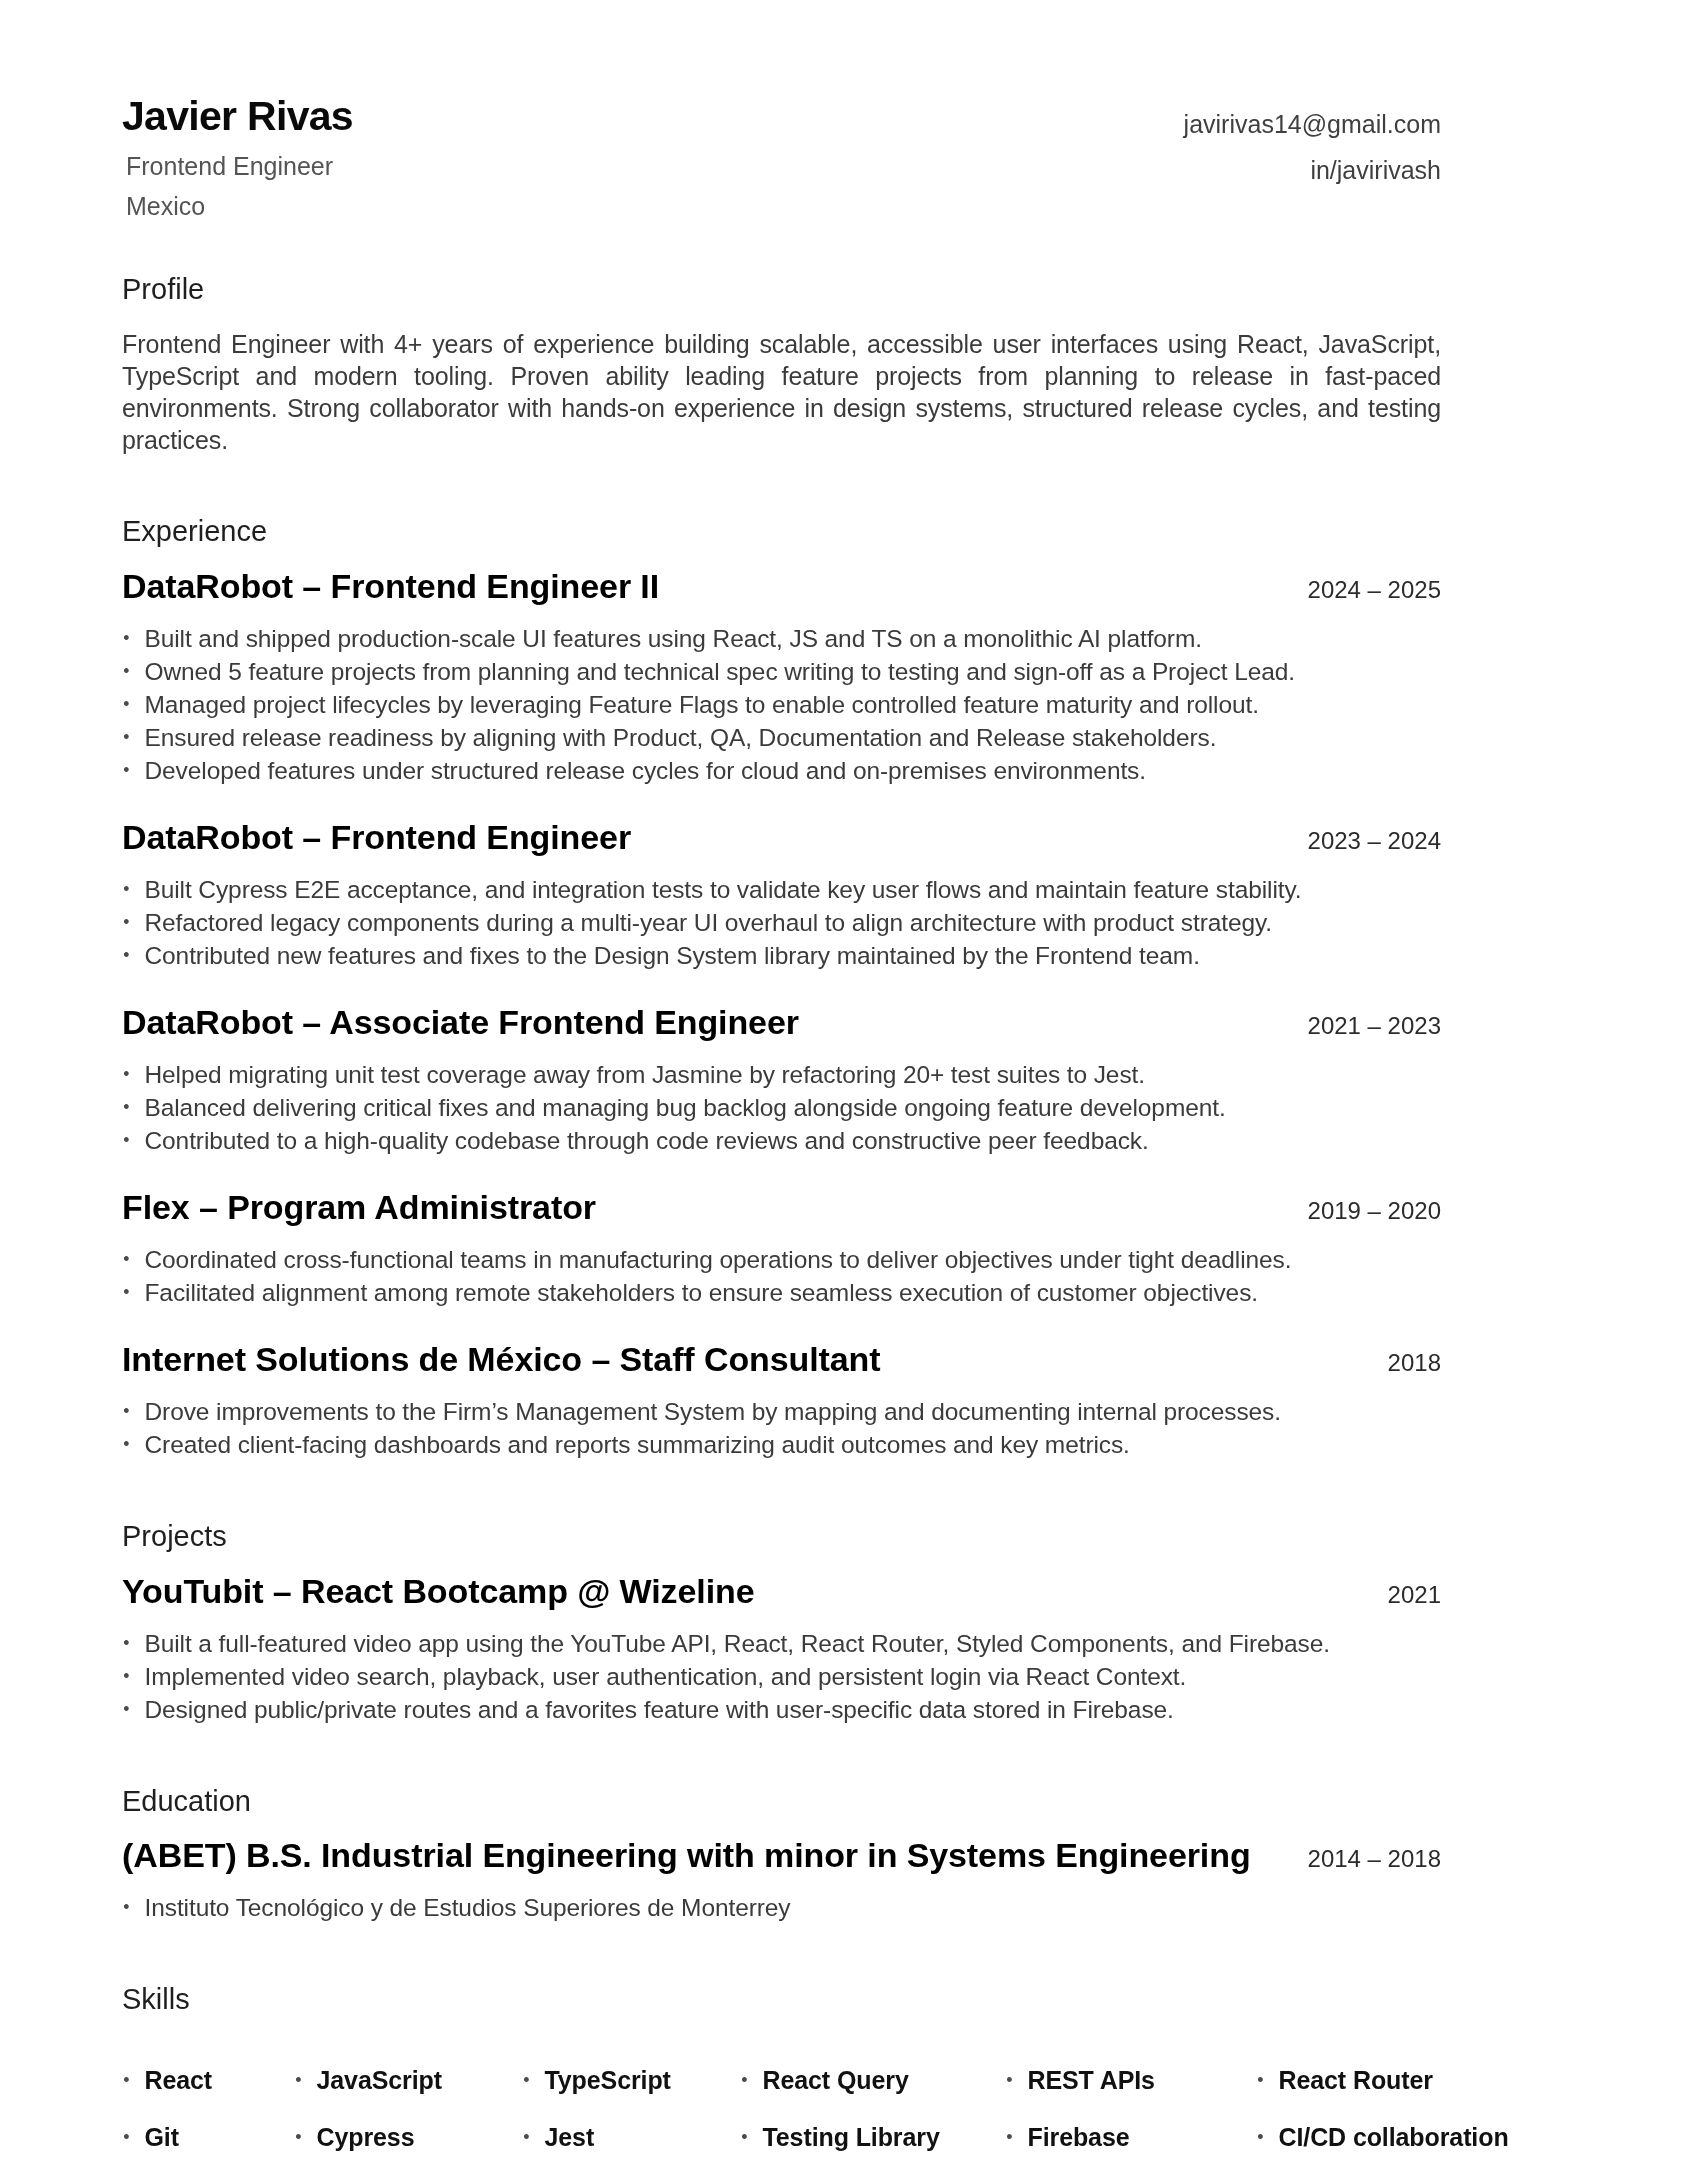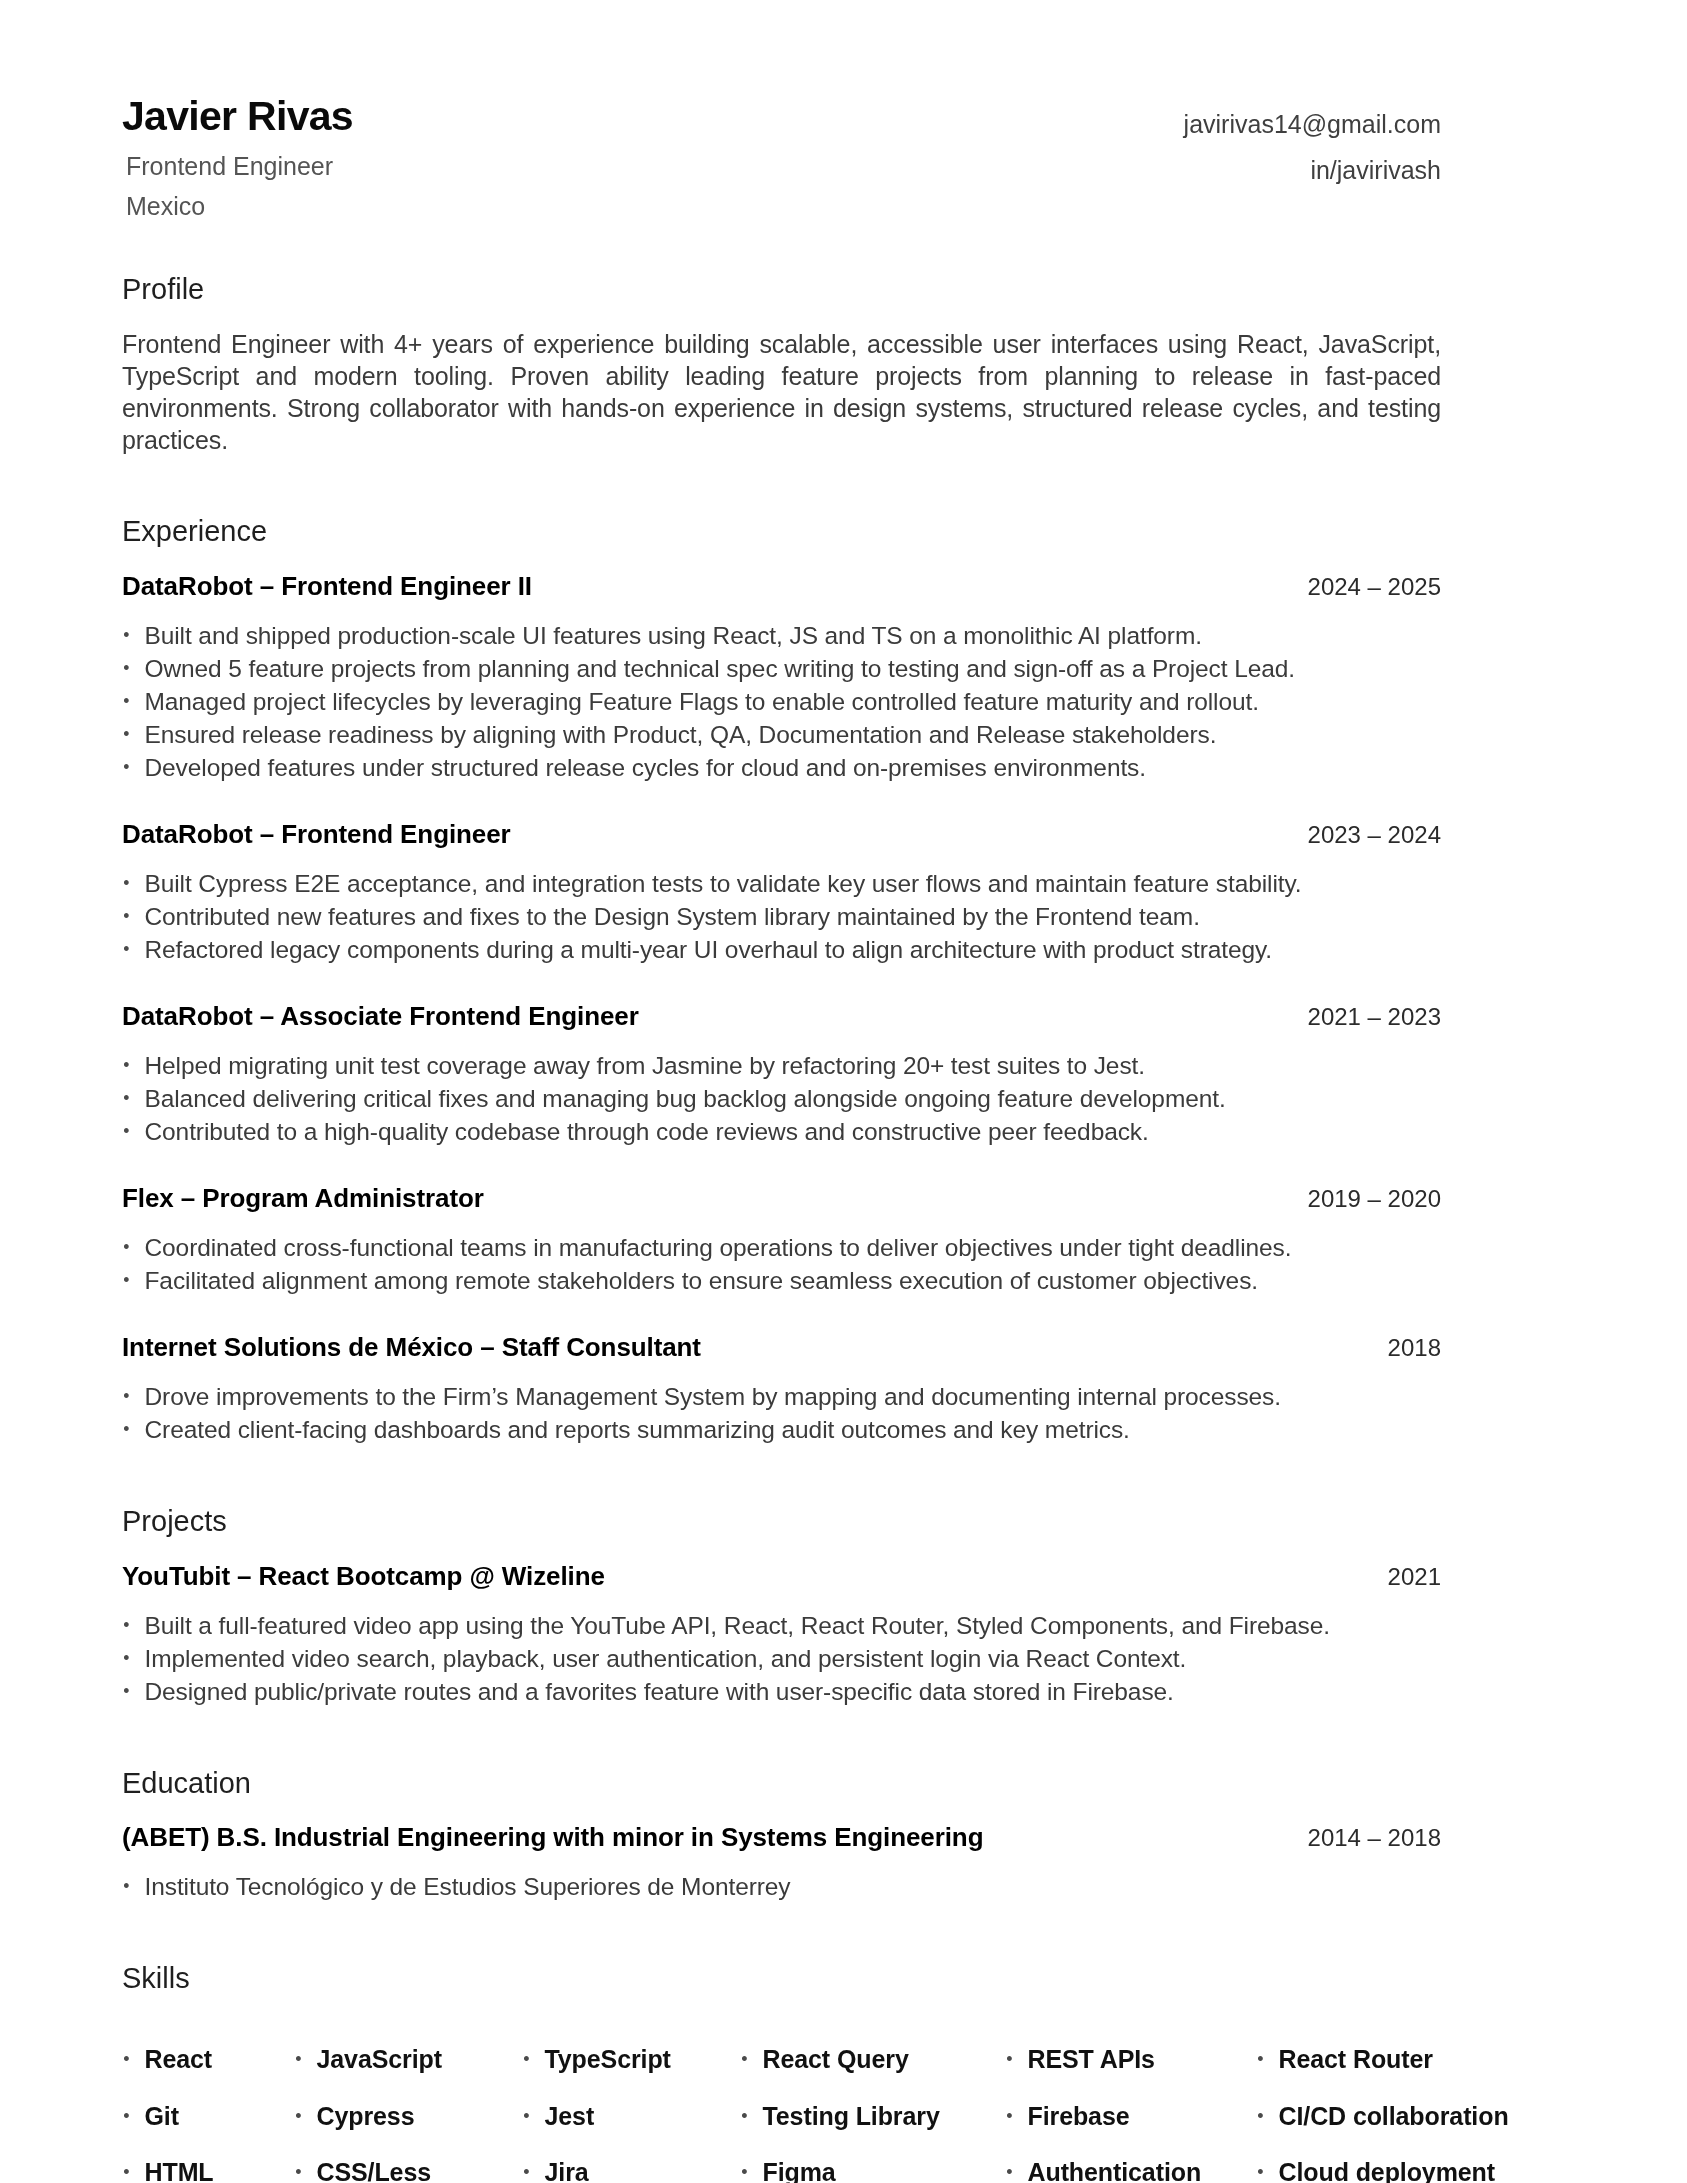--- a/index.html
+++ b/index.html
@@ -47,21 +47,21 @@
     font-size: 25px;
     line-height: 32px;
     color: #3b3b3b;
     text-align: justify;
     letter-spacing: -0.1px;
   }
   
   .entry { margin-bottom: 34px; }
   .entry:last-child { margin-bottom: 0; }
   .entry-head { display: flex; justify-content: space-between; align-items: baseline; line-height: 33px; }
-  .entry-title { font-size: 26px; font-weight: 700; color: #000000; letter-spacing: -0.1px; }
+  .entry-title { font-size: 34px; font-weight: 700; color: #000000; letter-spacing: -0.1px; }
   .entry-date { font-size: 24px; font-weight: 400; color: #2b2b2b; white-space: nowrap; }
   ul.bullets { margin: 16px 0 0 0; padding: 0; list-style: none; }
   ul.bullets li {
     position: relative;
     padding-left: 22.5px;
     font-size: 24.5px;
     line-height: 33px;
     color: #3b3b3b;
     letter-spacing: -0.1px;
   }
@@ -138,22 +138,22 @@
             <li>Developed features under structured release cycles for cloud and on-premises environments.</li>
           </ul>
         </div>
         <div class="entry">
           <div class="entry-head">
             <span class="entry-title">DataRobot – Frontend Engineer</span>
             <span class="entry-date">2023 – 2024</span>
           </div>
           <ul class="bullets">
             <li>Built Cypress E2E acceptance, and integration tests to validate key user flows and maintain feature stability.</li>
+            <li>Refactored legacy components during a multi-year UI overhaul to align architecture with product strategy.</li>
             <li>Contributed new features and fixes to the Design System library maintained by the Frontend team.</li>
-            <li>Refactored legacy components during a multi-year UI overhaul to align architecture with product strategy.</li>
           </ul>
         </div>
         <div class="entry">
           <div class="entry-head">
             <span class="entry-title">DataRobot – Associate Frontend Engineer</span>
             <span class="entry-date">2021 – 2023</span>
           </div>
           <ul class="bullets">
             <li>Helped migrating unit test coverage away from Jasmine by refactoring 20+ test suites to Jest.</li>
             <li>Balanced delivering critical fixes and managing bug backlog alongside ongoing feature development.</li>

